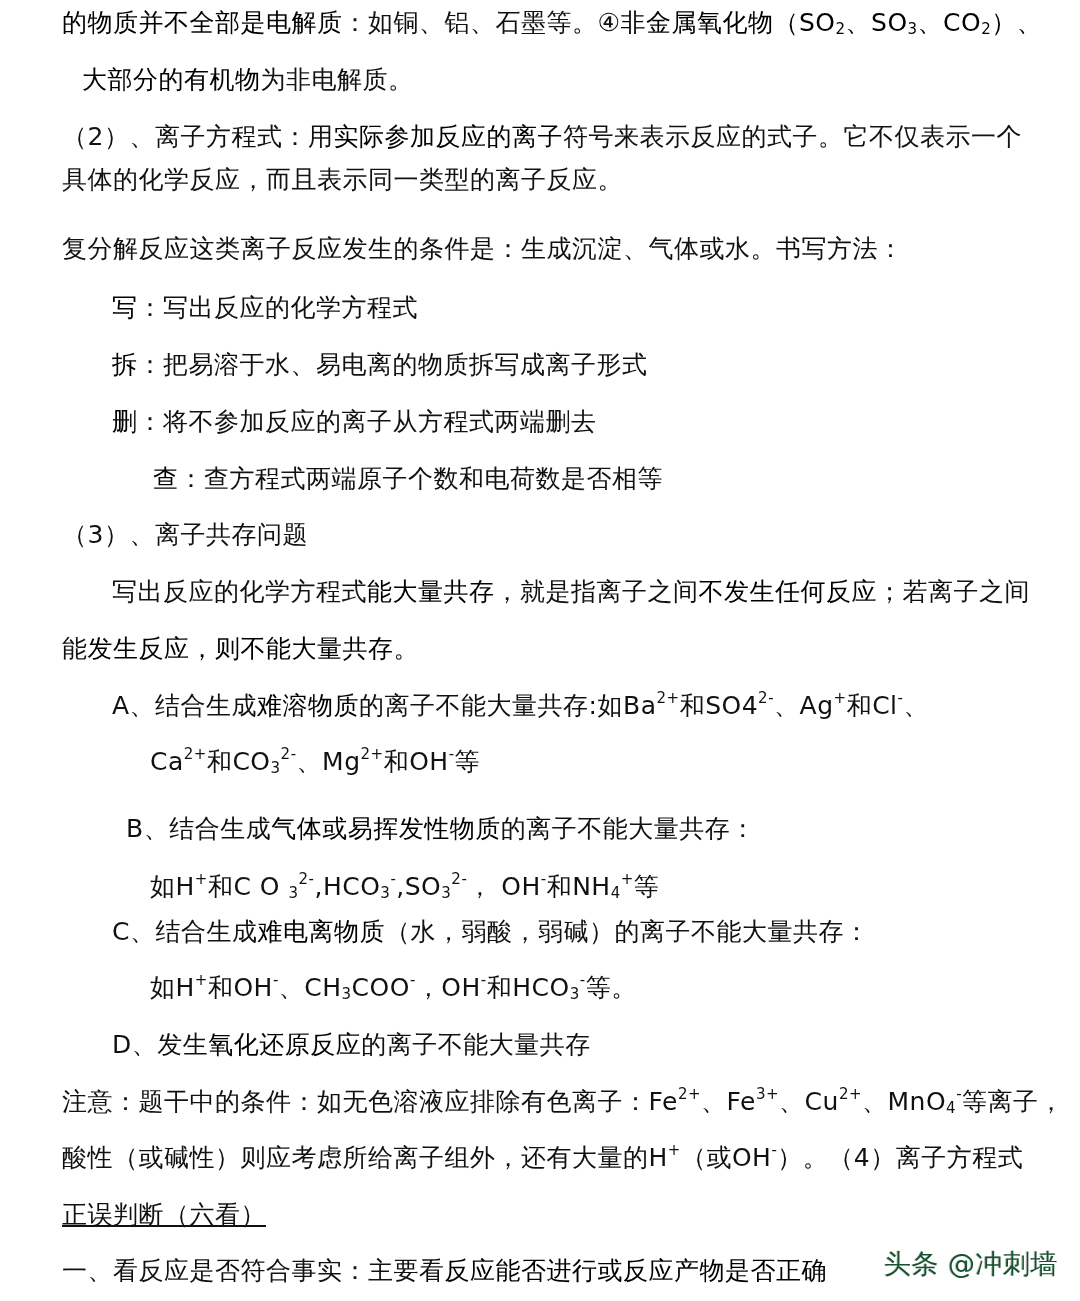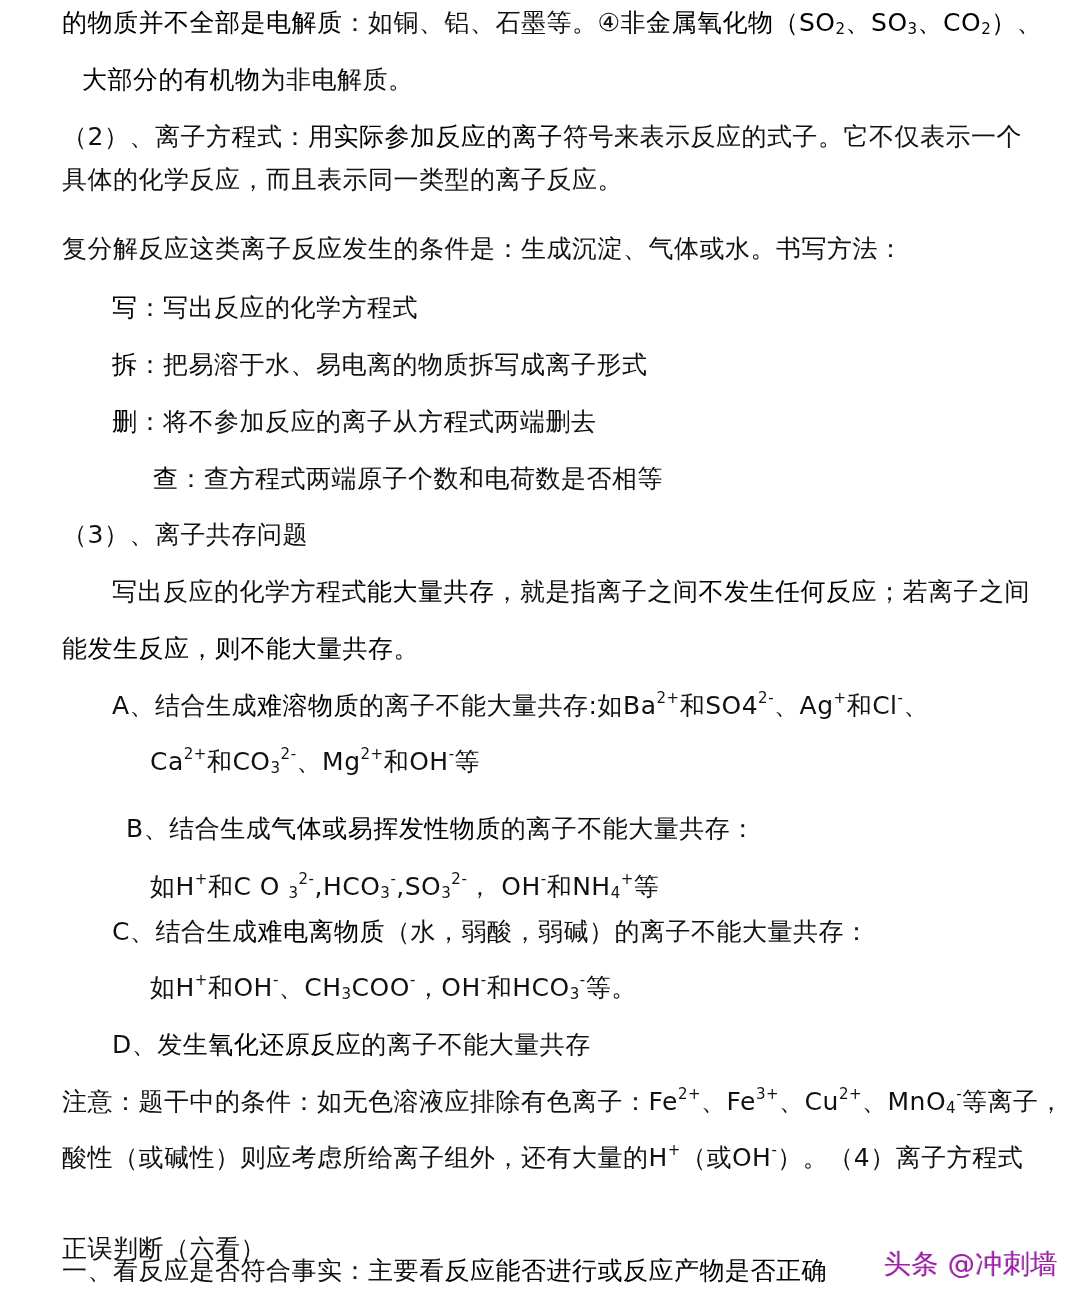--- a/index.html
+++ b/index.html
@@ -27,21 +27,21 @@
   .indent2 { left: 150px; }
   .red { color: #000000; }
   sub { font-size: 15px; vertical-align: -3px; line-height: 0; }
   sup { font-size: 15px; vertical-align: 11px; line-height: 0; }
   .watermark {
     position: absolute;
     left: 884px;
     top: 1247px;
     font-size: 27px;
     line-height: 34px;
-    color: #a21caf;
+    color: #14532d;
     white-space: nowrap;
     text-shadow: 1px 1px 0 #ffffff, -1px 0 0 #bbbbbb;
     letter-spacing: 0.5px;
   }
 </style>
 </head>
 <body>
 
 <div>
   <div class="line" style="top:6px;"><span class="red">的物质并不全部是电解质</span><span>：如铜、铝、石墨等。④</span><span class="red">非金属氧化物（SO</span><sub class="red">2</sub><span class="red">、SO</span><sub class="red">3</sub><span class="red">、CO</span><sub class="red">2</sub><span class="red">）、</span></div>
@@ -58,17 +58,17 @@
   <div class="line" style="top:632px;"><span>能</span><span class="red">发生反应，则不能大量共存</span><span>。</span></div>
   <div class="line indent1" style="top:689px;"><span>A、结合生成</span><span class="red">难溶物质</span><span>的离子不能大量共存:如Ba</span><sup>2+</sup><span>和SO4</span><sup>2-</sup><span>、Ag</span><sup>+</sup><span>和Cl</span><sup>-</sup><span>、</span></div>
   <div class="line indent2" style="top:745px;"><span>Ca</span><sup>2+</sup><span>和CO</span><sub>3</sub><sup>2-</sup><span>、Mg</span><sup>2+</sup><span>和OH</span><sup>-</sup><span>等</span></div>
   <div class="line indent1" style="top:812px;margin-left:14px;"><span>B、结合生成</span><span class="red">气体或易挥发性物质</span><span>的离子不能大量共存：</span></div>
   <div class="line indent2" style="top:858px;margin-top:12px;"><span>如H</span><sup>+</sup><span>和C O </span><sub>3</sub><sup>2-</sup><span>,HCO</span><sub>3</sub><sup>-</sup><span>,SO</span><sub>3</sub><sup>2-</sup><span>， OH</span><sup>-</sup><span>和NH</span><sub>4</sub><sup>+</sup><span>等</span></div>
   <div class="line indent1" style="top:915px;"><span>C、结合生成</span><span class="red">难电离物质</span><span>（水，弱酸，弱碱）的离子不能大量共存：</span></div>
   <div class="line indent2" style="top:971px;"><span>如H</span><sup>+</sup><span>和OH</span><sup>-</sup><span>、CH</span><sub>3</sub><span>COO</span><sup>-</sup><span>，OH</span><sup>-</sup><span>和HCO</span><sub>3</sub><sup>-</sup><span>等。</span></div>
   <div class="line indent1" style="top:1028px;"><span>D、发生</span><span class="red">氧化还原反应</span><span>的离子不能大量共存</span></div>
   <div class="line" style="top:1085px;"><span>注意：题干中的条件：如无色溶液应排除有色离子：Fe</span><sup>2+</sup><span>、Fe</span><sup>3+</sup><span>、Cu</span><sup>2+</sup><span>、MnO</span><sub>4</sub><sup>-</sup><span>等离子，</span></div>
   <div class="line" style="top:1141px;"><span>酸性（或碱性）则应考虑所给离子组外，还有大量的H</span><sup>+</sup><span>（或OH</span><sup>-</sup><span>）。（4）离子方程式</span></div>
-  <div class="line" style="top:1232px;"><span>正误判断（六看）</span></div>
+  <div class="line" style="top:1198px;text-decoration:underline;"><span>正误判断（六看）</span></div>
   <div class="line" style="top:1254px;"><span>一、看反应是否符合事实：主要看</span><span class="red">反应能否进行或反应产物是否正确</span></div>
 
   <div class="watermark">头条 @冲刺墙</div>
 </div>
 
 </body></html>

